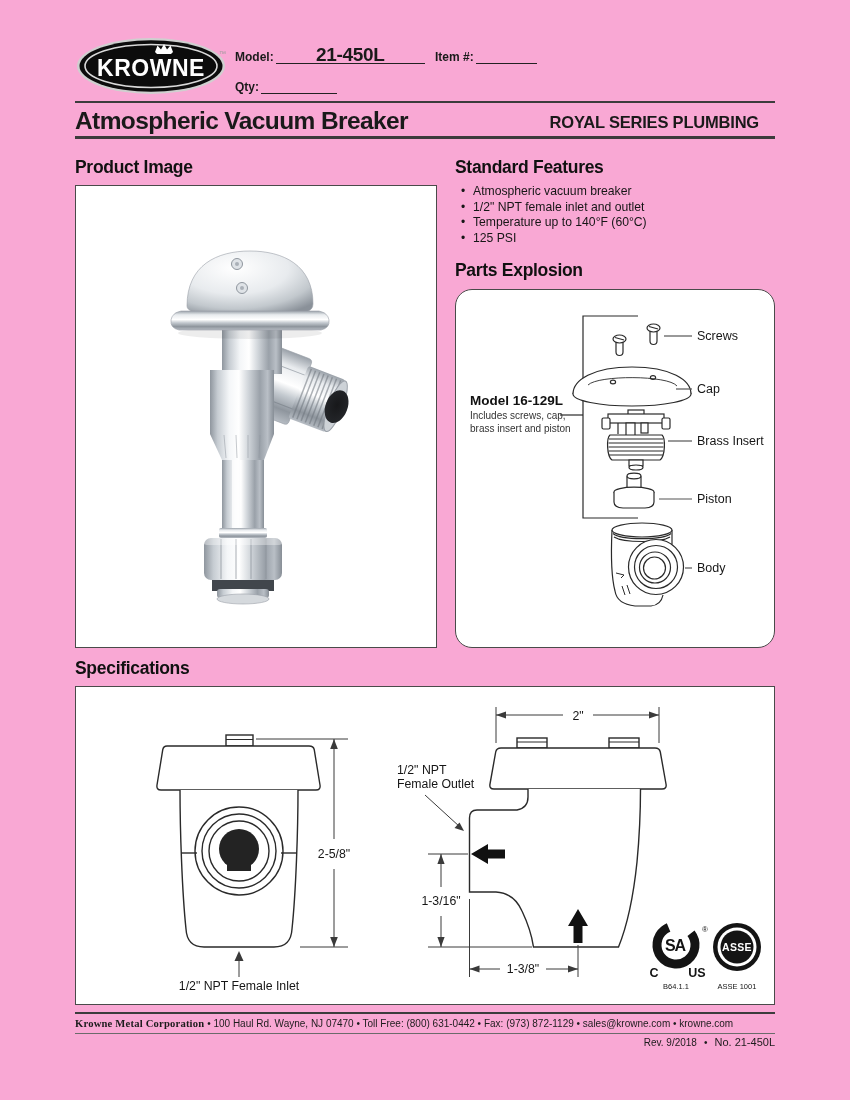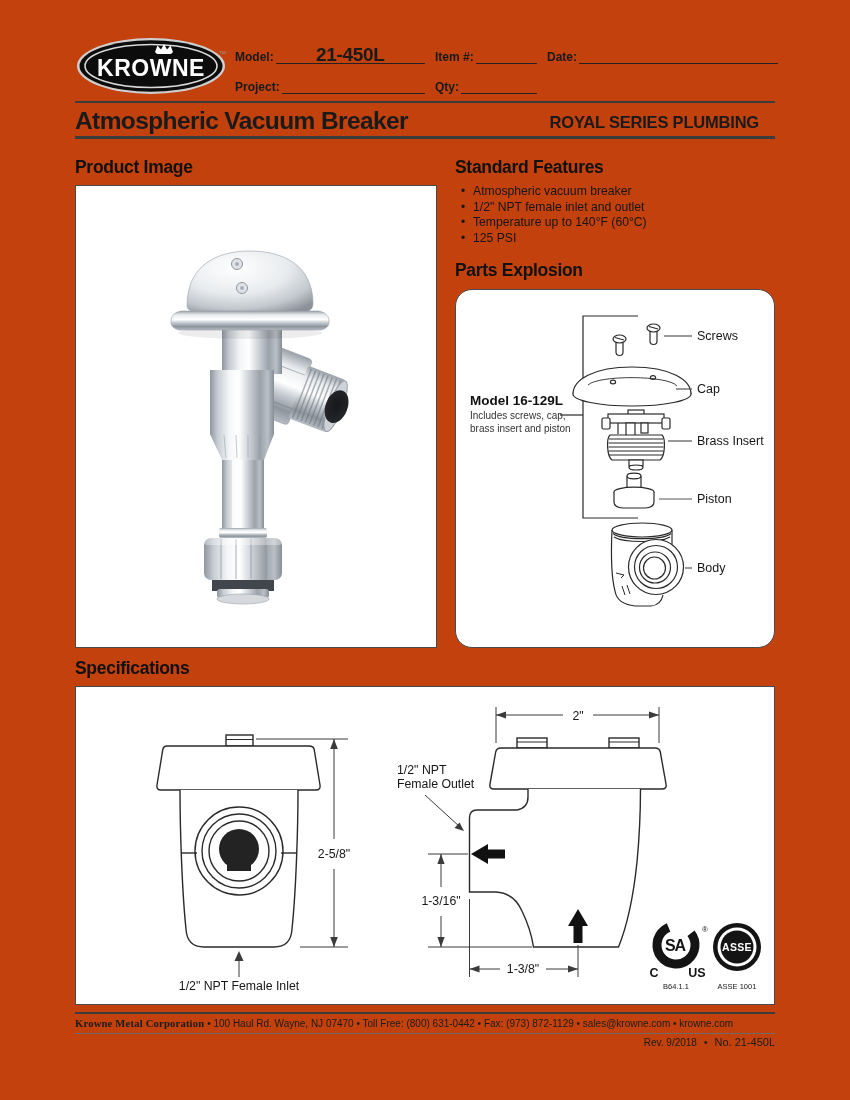--- a/index.html
+++ b/index.html
@@ -1,18 +1,18 @@
 <!DOCTYPE html>
 <html><head>
 <meta charset="utf-8">
 <style>
   * { margin:0; padding:0; box-sizing:border-box; }
   html,body { background:#ffffff; }
   body { font-family:"Liberation Sans", sans-serif; color:#1a1a1a; }
-  .page { position:relative; width:850px; height:1100px; background:#c2410c; overflow:hidden; }
+  .page { position:relative; width:850px; height:1100px; background:#f9a8d4; overflow:hidden; }
   .abs { position:absolute; }
 
   
   .hdr-form { left:235px; top:40px; width:543px; height:58px; }
   .hdr-row { position:absolute; left:0; width:543px; height:24px; display:flex; }
   .fld { display:flex; align-items:flex-end; }
   .fld .lbl { font-size:12px; font-weight:700; white-space:nowrap; padding-right:2px; }
   .fld .line { flex:1; border-bottom:1.4px solid #222; min-height:10px; text-align:center; }
   .fld .line .val { display:inline-block; font-size:19px; font-weight:700; letter-spacing:-0.3px; line-height:18px; transform:translateY(2px); }
   .f-model { width:190px; margin-right:10px; }
@@ -63,30 +63,22 @@
   <div class="abs hdr-form">
     <div class="hdr-row" style="top:0;">
       <div class="fld f-model">
         <span class="lbl">Model:</span>
         <span class="line"><span class="val">21-450L</span></span>
       </div>
       <div class="fld f-item">
         <span class="lbl">Item #:</span>
         <span class="line"></span>
       </div>
-      <div class="fld f-date">
-        <span class="lbl">Date:</span>
-        <span class="line"></span>
-      </div>
     </div>
     <div class="hdr-row" style="top:30px;">
-      <div class="fld f-model">
-        <span class="lbl">Project:</span>
-        <span class="line"></span>
-      </div>
       <div class="fld f-item">
         <span class="lbl">Qty:</span>
         <span class="line"></span>
       </div>
     </div>
   </div>
 
   <div class="abs rule" style="left:75px; top:101px; width:700px; height:2px;"></div>
   <div class="abs doc-title" style="left:75px; top:107px;">Atmospheric Vacuum Breaker</div>
   <div class="abs series" style="right:91px; top:113px;">ROYAL SERIES PLUMBING</div>

